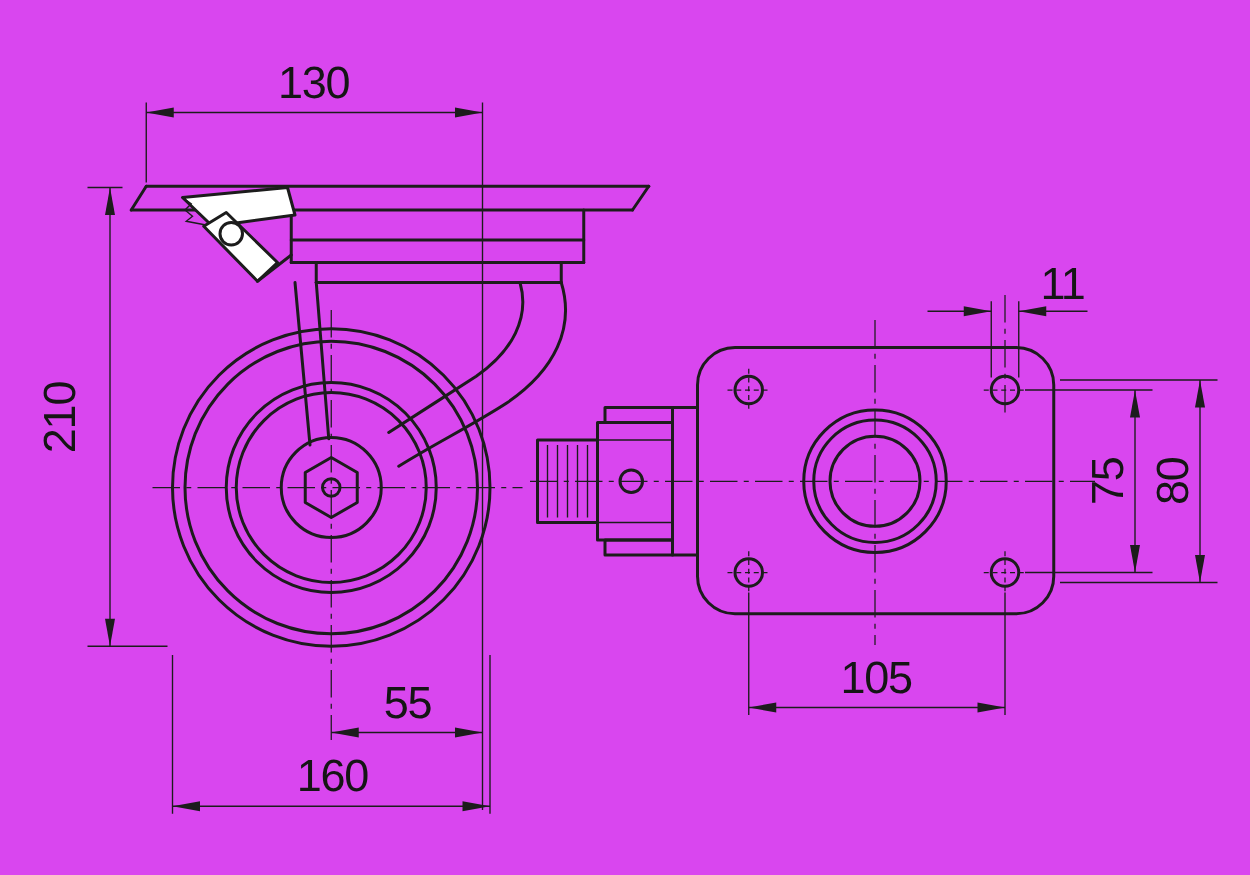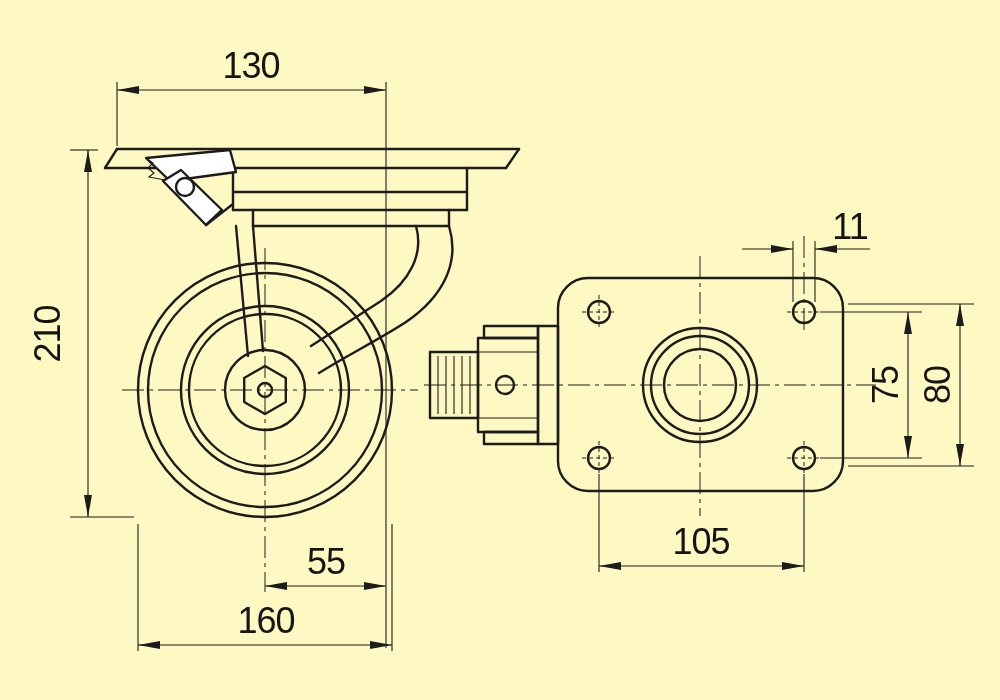--- a/index.html
+++ b/index.html
@@ -1,16 +1,16 @@
 <!DOCTYPE html>
 <html><head>
 <meta charset="utf-8">
 <style>
   html,body{margin:0;padding:0;background:#ffffff;}
-  .stage{position:relative;width:1000px;height:700px;background:#fef9c3;overflow:hidden;}
+  .stage{position:relative;width:1000px;height:700px;background:#d946ef;overflow:hidden;}
   svg{display:block;}
   .outline{fill:none;stroke:#1c1c1c;stroke-width:2.4;stroke-linejoin:round;stroke-linecap:round;}
   .outline2{fill:#ffffff;stroke:#1c1c1c;stroke-width:2.4;stroke-linejoin:round;}
   .thin{fill:none;stroke:#1c1c1c;stroke-width:1.1;stroke-linecap:butt;}
   .center{fill:none;stroke:#1c1c1c;stroke-width:1;stroke-dasharray:22 5 4 5;}
   .tick{fill:none;stroke:#1c1c1c;stroke-width:1;stroke-dasharray:4 3;}
   .arrow{fill:#1c1c1c;stroke:none;}
   .dimtext{font-family:"Liberation Sans",sans-serif;font-size:36px;fill:#151515;letter-spacing:-1px;}
 </style>
 </head>

